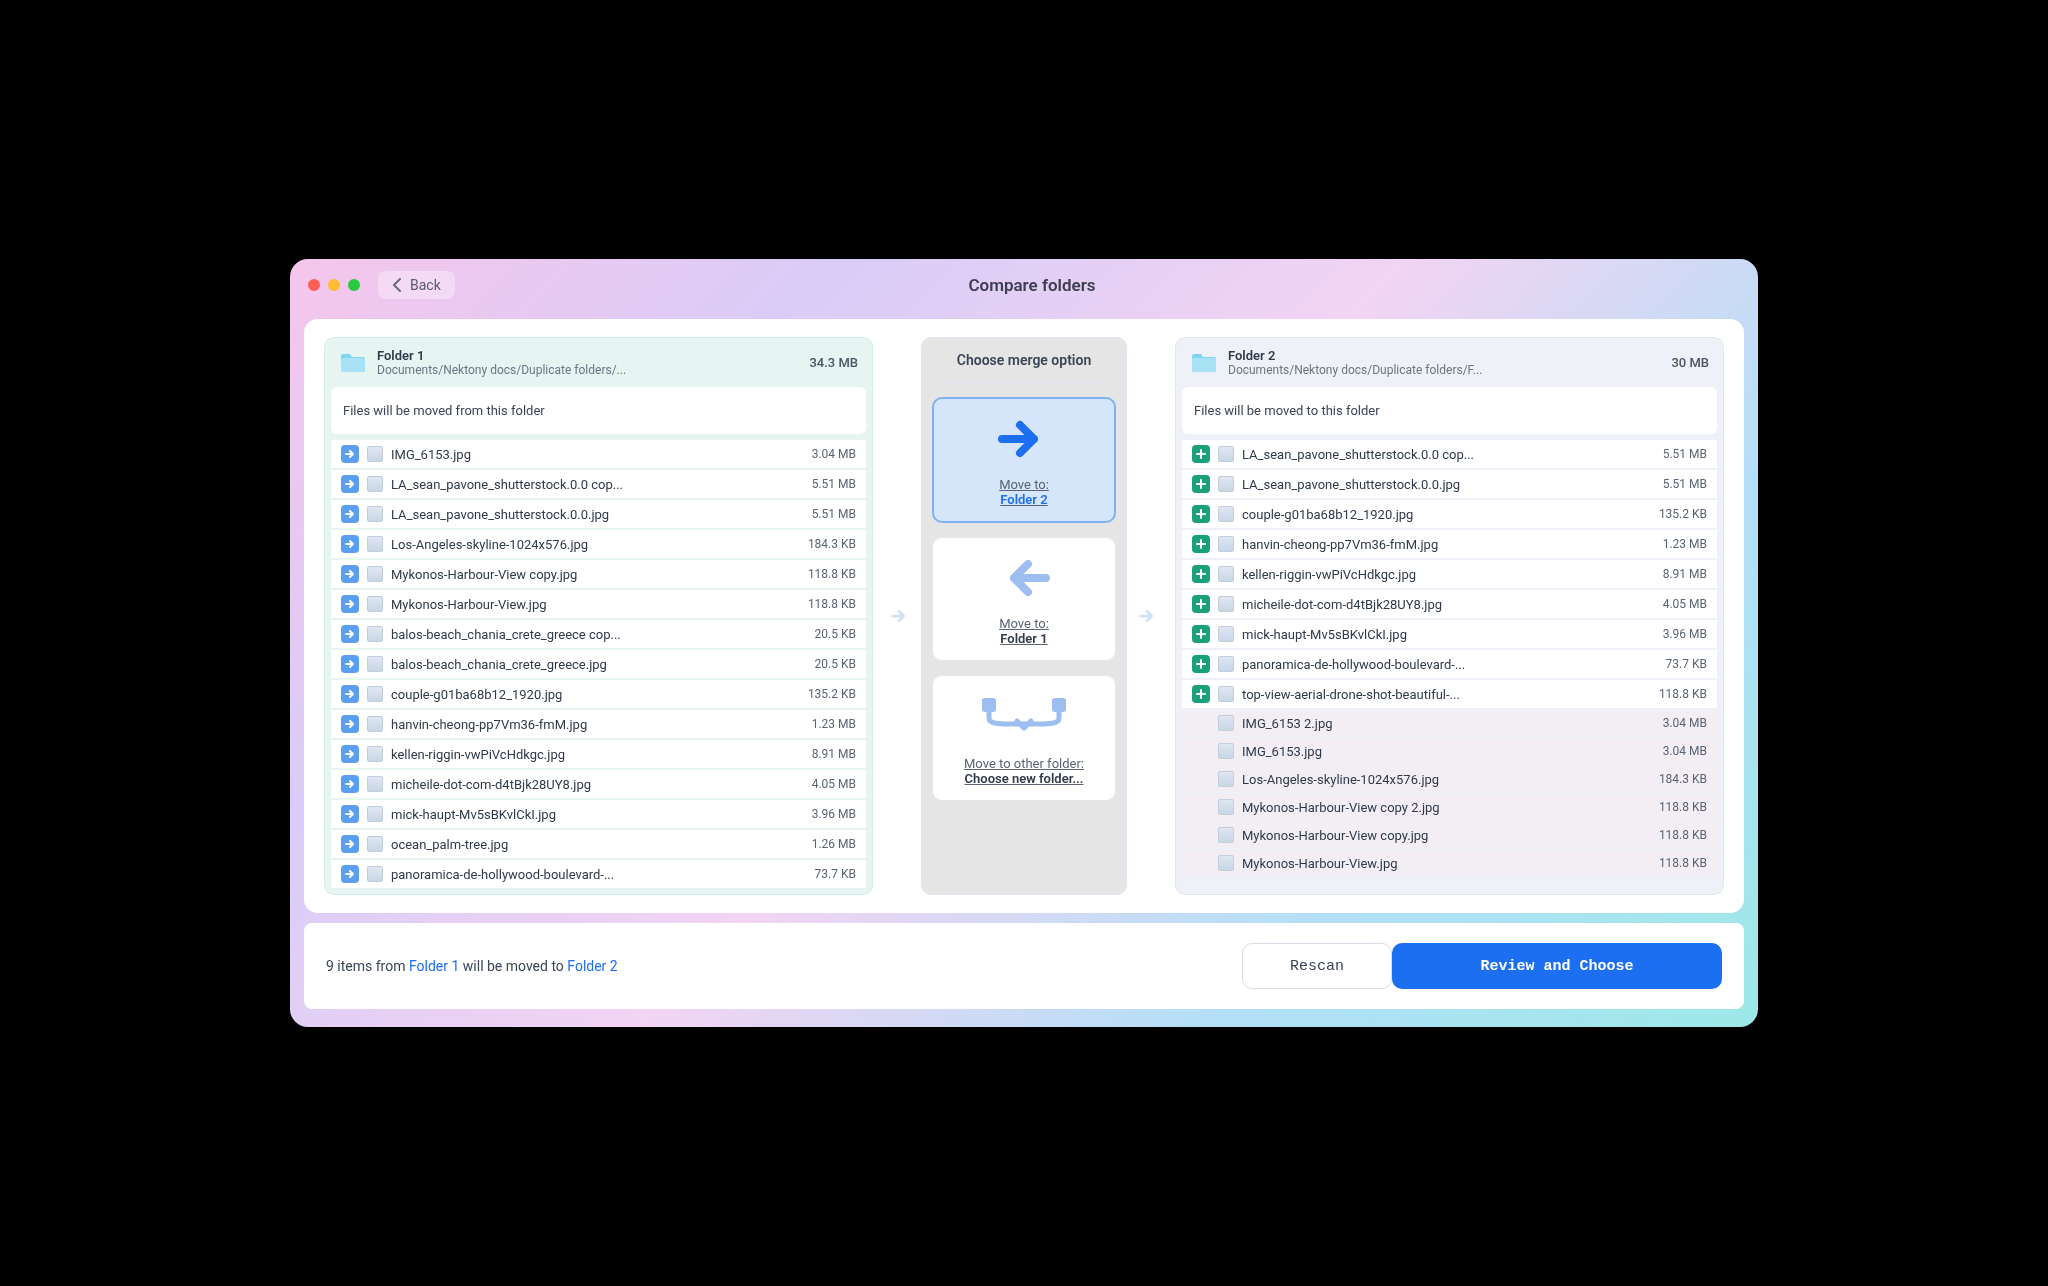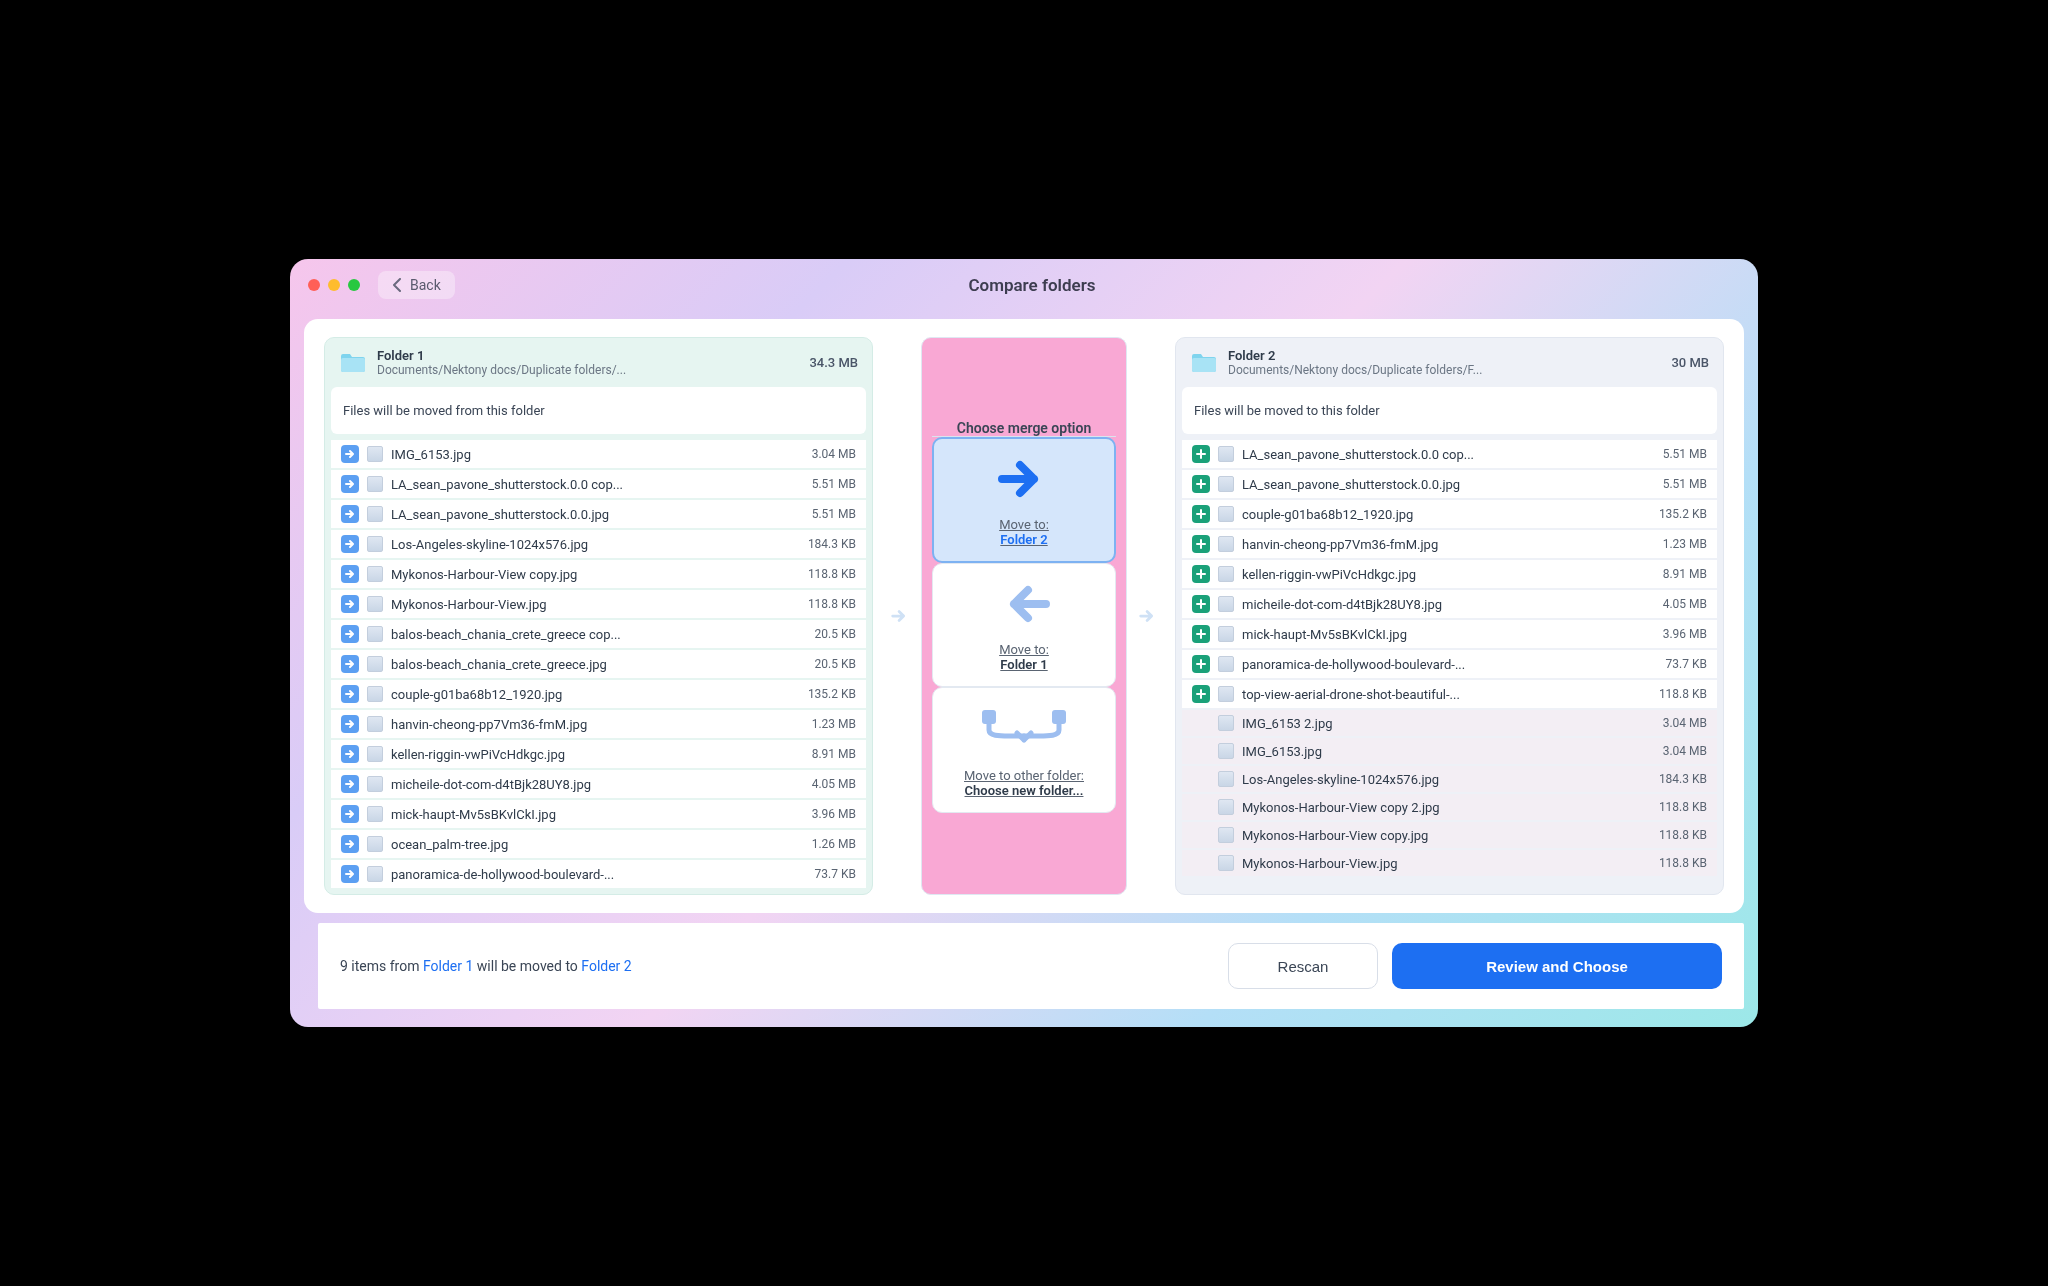--- a/index.html
+++ b/index.html
@@ -129,25 +129,25 @@
     align-items: stretch;
     gap: 10px;
   }
   .flow-arrow {
     align-self: center;
     width: 22px; height: 22px;
     fill: #d6e4f4;
   }
   .merge-col {
     flex: 1;
-    background: #f9a8d4;
+    background: #e5e5e5;
     border: 1px solid #dfe8f2;
     border-radius: 10px;
     padding: 14px 10px;
-    display: flex; flex-direction: column;  justify-content: center;
+    display: flex; flex-direction: column; gap: 14px;
   }
   .merge-title { text-align: center; font-size: 14px; font-weight: 600; color: #3a4555; }
   .merge-col hr { border: none; border-top: 1px solid #dbe3ee; }
   .merge-card {
     background: #fff;
     border: 1px solid #e3e9f1;
     border-radius: 10px;
     padding: 18px 10px 14px 10px;
     text-align: center;
     cursor: pointer;
@@ -156,39 +156,39 @@
     background: #d5e6fb;
     border: 2px solid #7db2f2;
   }
   .merge-card .big-arrow { width: 56px; height: 44px; }
   .merge-card .lbl { font-size: 13px; color: #5a6472; margin-top: 12px; text-decoration: underline; }
   .merge-card .lbl strong { display: block; color: #2f3b4a; font-weight: 600; }
   .merge-card.active .lbl strong { color: #1d6ff2; }
   .split-icon { width: 120px; height: 46px; }
 
   .footer {
-    margin: 10px 14px 14px 28px;
+    margin: 10px 14px 14px 14px;
     background: #fff;
-    border-radius: 2px;
+    border-radius: 8px;
     padding: 20px 22px;
     display: flex;
     align-items: center;
-    gap: 14px;
   }
   .summary { font-size: 14px; color: #3a4555; }
   .summary .lnk { color: #1d6ff2; }
   .spacer { flex: 1; }
   .btn {
     height: 46px;
     padding: 10px 28px;
     border-radius: 10px;
     font-size: 15px;
     font-weight: 500;
     cursor: pointer;
     border: none;
+    font-family: Liberation Mono, monospace;
   }
   .btn-secondary { background: #fff; border: 1px solid #d8dee8; color: #3a4555; width: 150px; }
   .btn-primary   { background: #1d6ff2; color: #fff; width: 330px; font-weight: 600; }
   .file-list { max-height: 500px; }
 </style>
 </head>
 <body>
 
 <div class="window">
 

